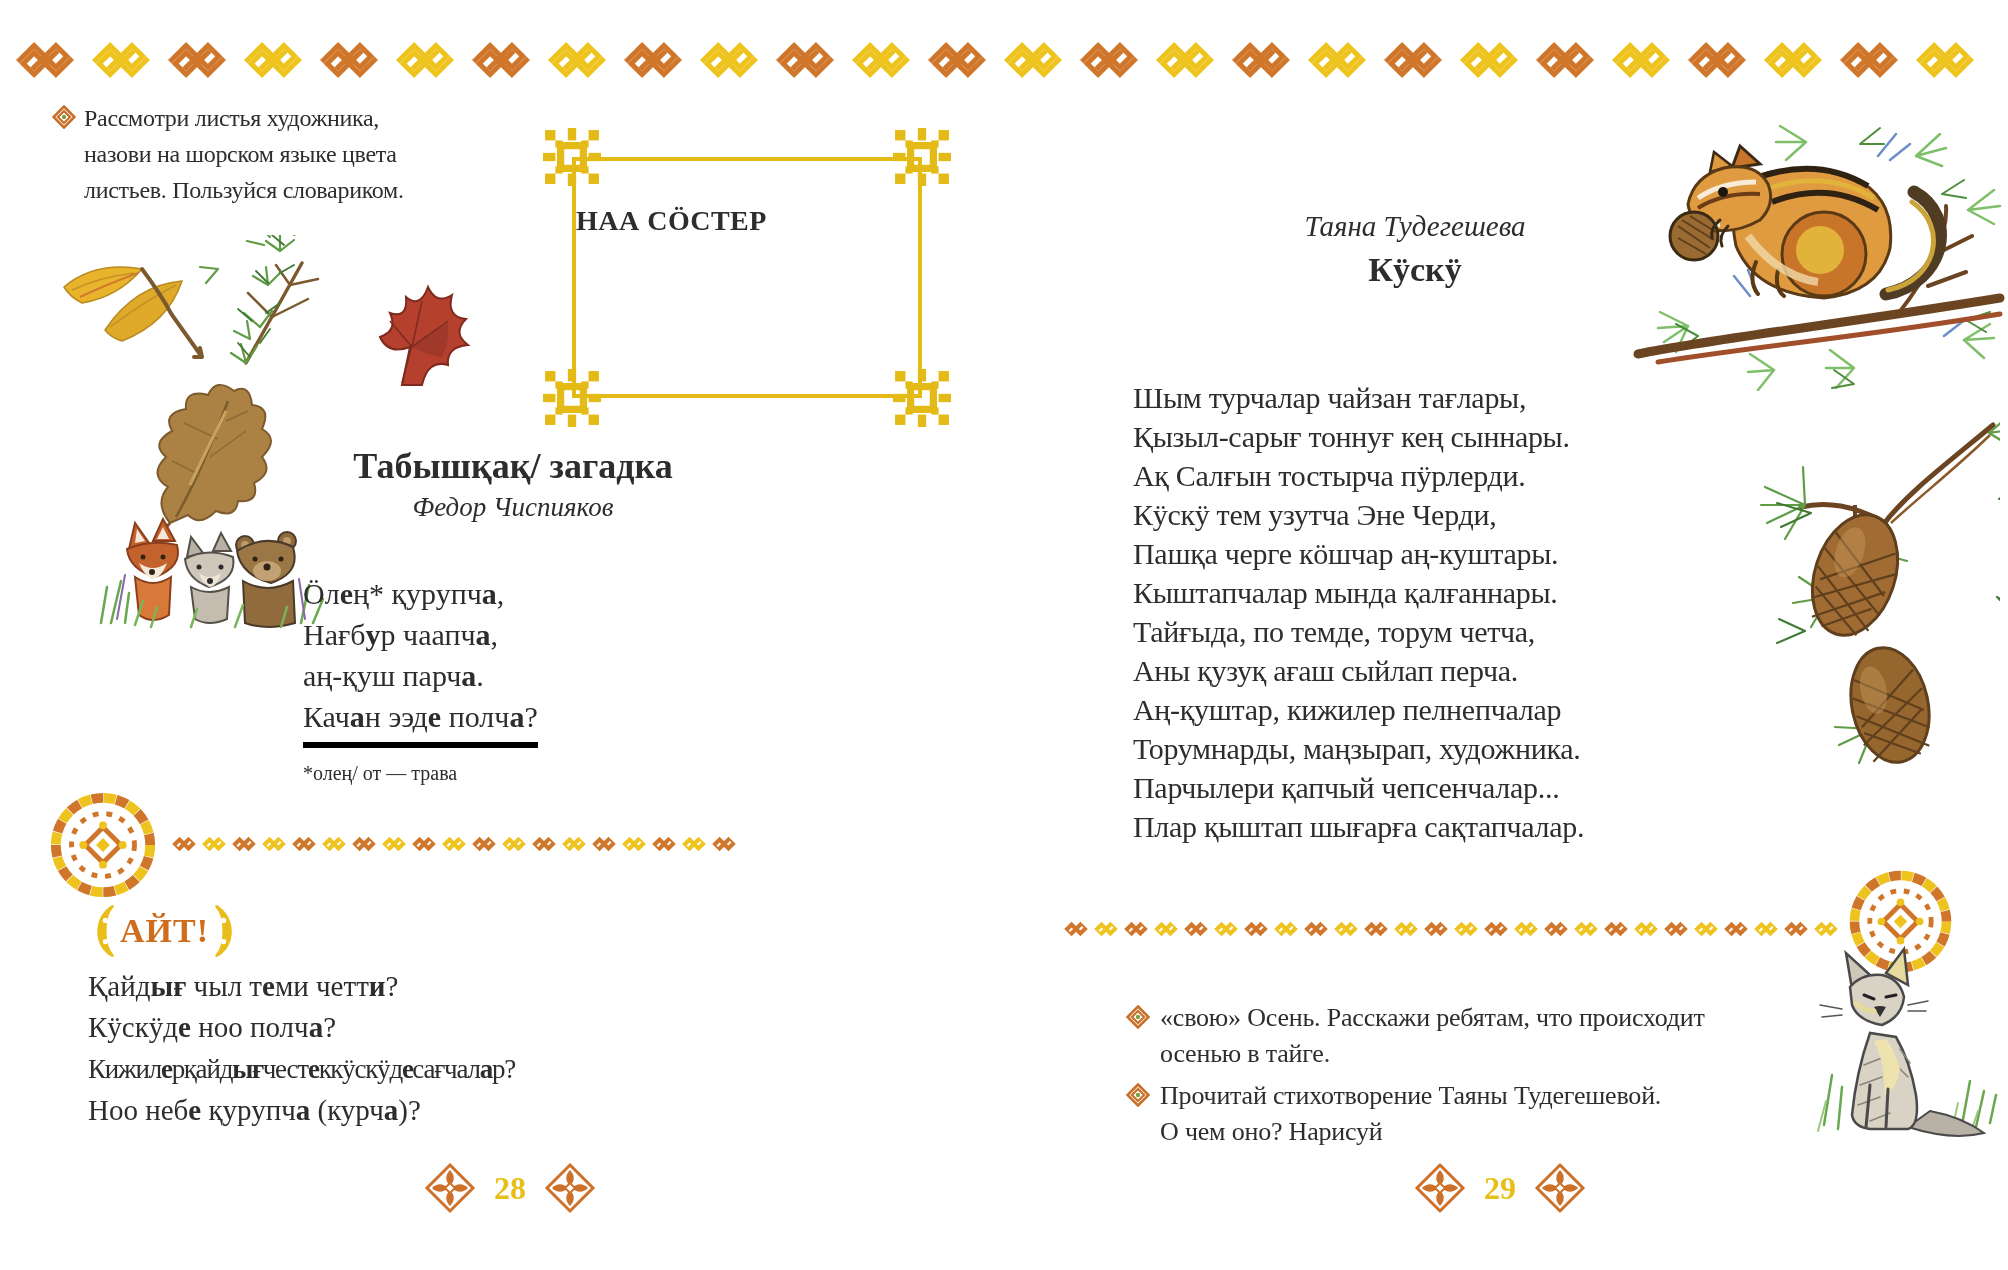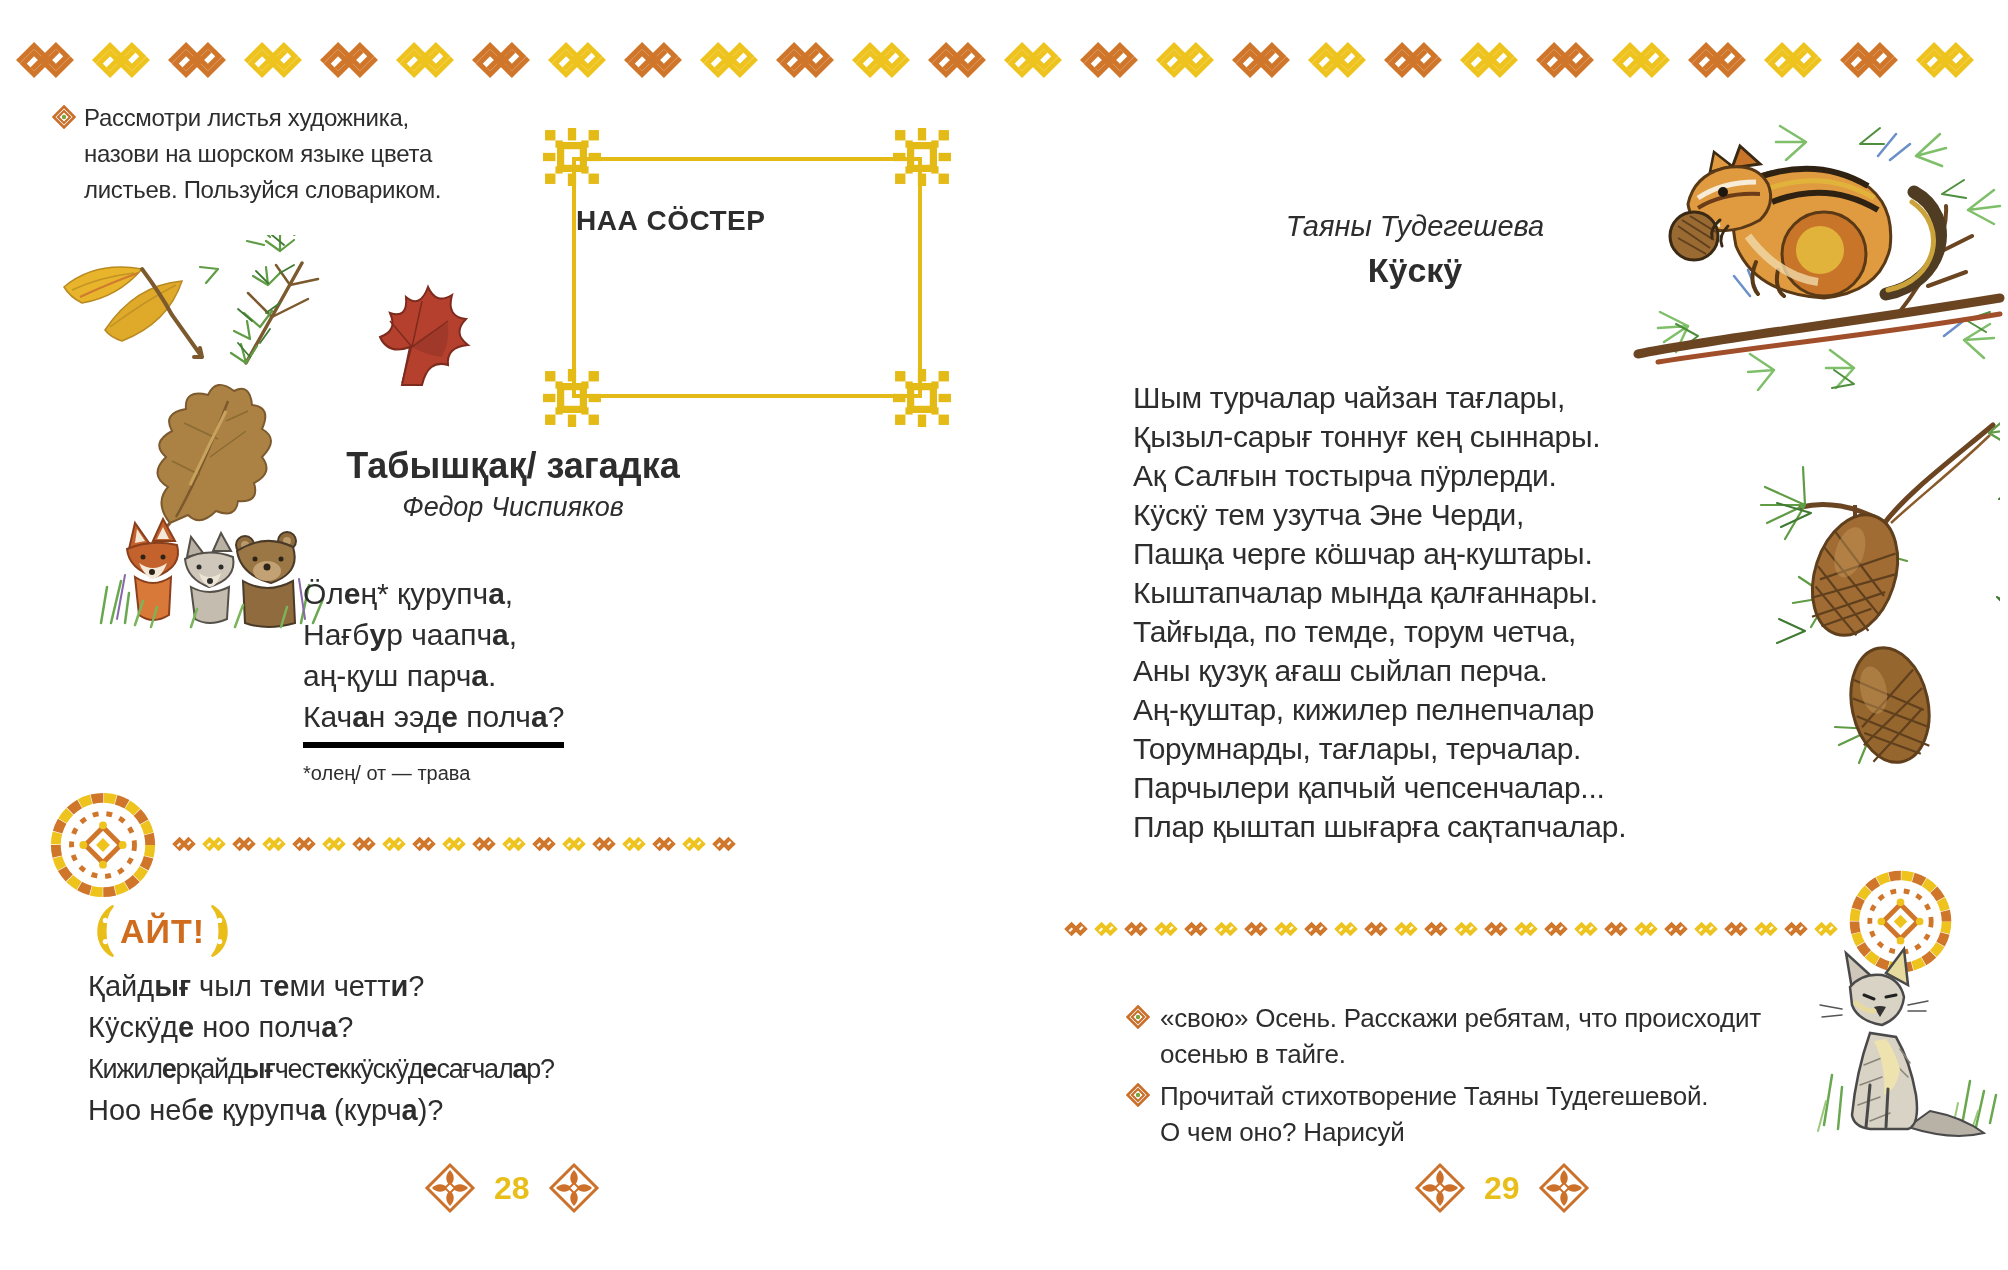--- a/index.html
+++ b/index.html
@@ -1,18 +1,18 @@
 <!DOCTYPE html>
 <html><head>
 <meta charset="utf-8">
 <style>
   html,body{margin:0;padding:0;background:#ffffff;}
   #canvas{
     position:relative;width:2008px;height:1270px;background:#ffffff;overflow:hidden;
-    font-family:Liberation Sans, sans-serif;color:#2d2d2d;
+    font-family:Liberation Serif, serif;color:#2d2d2d;
   }
   .abs{position:absolute;}
   svg{display:block;}
   b{font-weight:700;}
 
   
   .orn-row{position:absolute;}
 
   
   .task-block{display:flex;align-items:flex-start;gap:8px;}
@@ -300,21 +300,21 @@
     <svg width="52" height="52" viewBox="0 0 52 52">
         <use href="#diamond-rosette"></use>
       </svg>
     <span class="num">28</span>
     <svg width="52" height="52" viewBox="0 0 52 52">
         <use href="#diamond-rosette"></use>
       </svg>
   </div>
 
   <div class="abs right-head" style="left:1090px;top:210px;width:650px;">
-    <div class="right-author">Таяны Тудегешева</div>
+    <div class="right-author">Таяна Тудегешева</div>
     <div class="right-title">Кӱскӱ</div>
   </div>
 
   <svg class="abs" style="left:1628px;top:86px" width="380" height="305" viewBox="0 0 380 305">
     <g stroke="#7fbf6a" stroke-width="2.5" fill="none" stroke-linecap="round">
       <path d="M60 240 l-28 -14 m28 14 l-30 2 m30 -2 l-24 16 m24 -16 l-12 26 m292 -142 l26 -20 m-26 20 l32 -4 m-32 4 l26 14 m-78 -68 l24 -22 m-24 22 l30 -8 m-30 8 l26 10 m-136 -24 l-26 -16 m26 16 l-30 0 m30 0 l-20 18 m230 118 l28 -12 m-28 12 l30 4 m-30 -4 l22 18 m-74 44 l26 -16 m-26 16 l30 -2 m-30 2 l20 18 m-130 10 l-24 -18 m24 18 l-28 0 m28 0 l-18 20 m-62 -18 l-24 -16 m24 16 l-26 2 m26 -2 l-16 20"></path>
     </g>
     <g stroke="#4e8f3d" stroke-width="2" fill="none" stroke-linecap="round">
       <path d="M70 250 l-22 -12 m22 12 l-18 14 m262 -156 l22 -14 m-22 14 l24 4 m-106 -54 l20 -16 m-20 16 l24 0 m82 176 l24 -8 m-24 8 l20 12 m-132 52 l-20 -14 m20 14 l-22 4"></path>
     </g>
@@ -349,21 +349,21 @@
   <div class="abs poem-right" style="left:1133px;top:378px;width:620px;">
       <div class="line">Шым турчалар чайзан тағлары,</div>
       <div class="line">Қызыл-сарығ тоннуғ кең сыннары.</div>
       <div class="line">Ақ Салғын тостырча пӱрлерди.</div>
       <div class="line">Кӱскӱ тем узутча Эне Черди,</div>
       <div class="line">Пашқа черге кӧшчар аң-куштары.</div>
       <div class="line">Кыштапчалар мында қалғаннары.</div>
       <div class="line">Тайғыда, по темде, торум четча,</div>
       <div class="line">Аны қузуқ ағаш сыйлап перча.</div>
       <div class="line">Аң-қуштар, кижилер пелнепчалар</div>
-      <div class="line">Торумнарды, тағлары, терчалар.</div>
+      <div class="line">Торумнарды, маңзырап, художника.</div>
       <div class="line">Парчылери қапчый чепсенчалар...</div>
       <div class="line">Плар қыштап шығарға сақтапчалар.</div>
     </div>
 
   <svg class="abs" style="left:1705px;top:405px" width="295" height="385" viewBox="0 0 295 385">
     <path d="M288 20 C240 60 200 90 178 120 M180 118 C150 100 120 96 96 102 M178 120 C190 150 182 170 168 184" stroke="#6b4522" stroke-width="5" fill="none" stroke-linecap="round"></path>
     <path d="M285 30 C250 64 214 92 186 118" stroke="#8a5a2a" stroke-width="2.5" fill="none"></path>
     <g stroke="#5f9c45" stroke-width="2.2" fill="none" stroke-linecap="round">
       <path d="M100 100 l-40 -18 m40 18 l-44 0 m44 0 l-38 18 m38 -18 l-20 34 m20 -34 l-2 -38 m68 84 l-34 22 m34 -22 l-8 38 m8 -38 l24 30 m-24 -30 l36 10 m82 -128 l30 -26 m-30 26 l38 -6 m-38 6 l30 18 m-190 146 l-30 -20 m30 20 l-36 6 m36 -6 l-18 30 m198 -86 l34 10 m-34 -10 l30 26 m-30 -26 l12 36 m-12 146 l30 22 m-30 -22 l36 -4 m-36 4 l14 34 m-150 -28 l-34 16 m34 -16 l-38 -2 m38 2 l-14 34"></path>
     </g>

